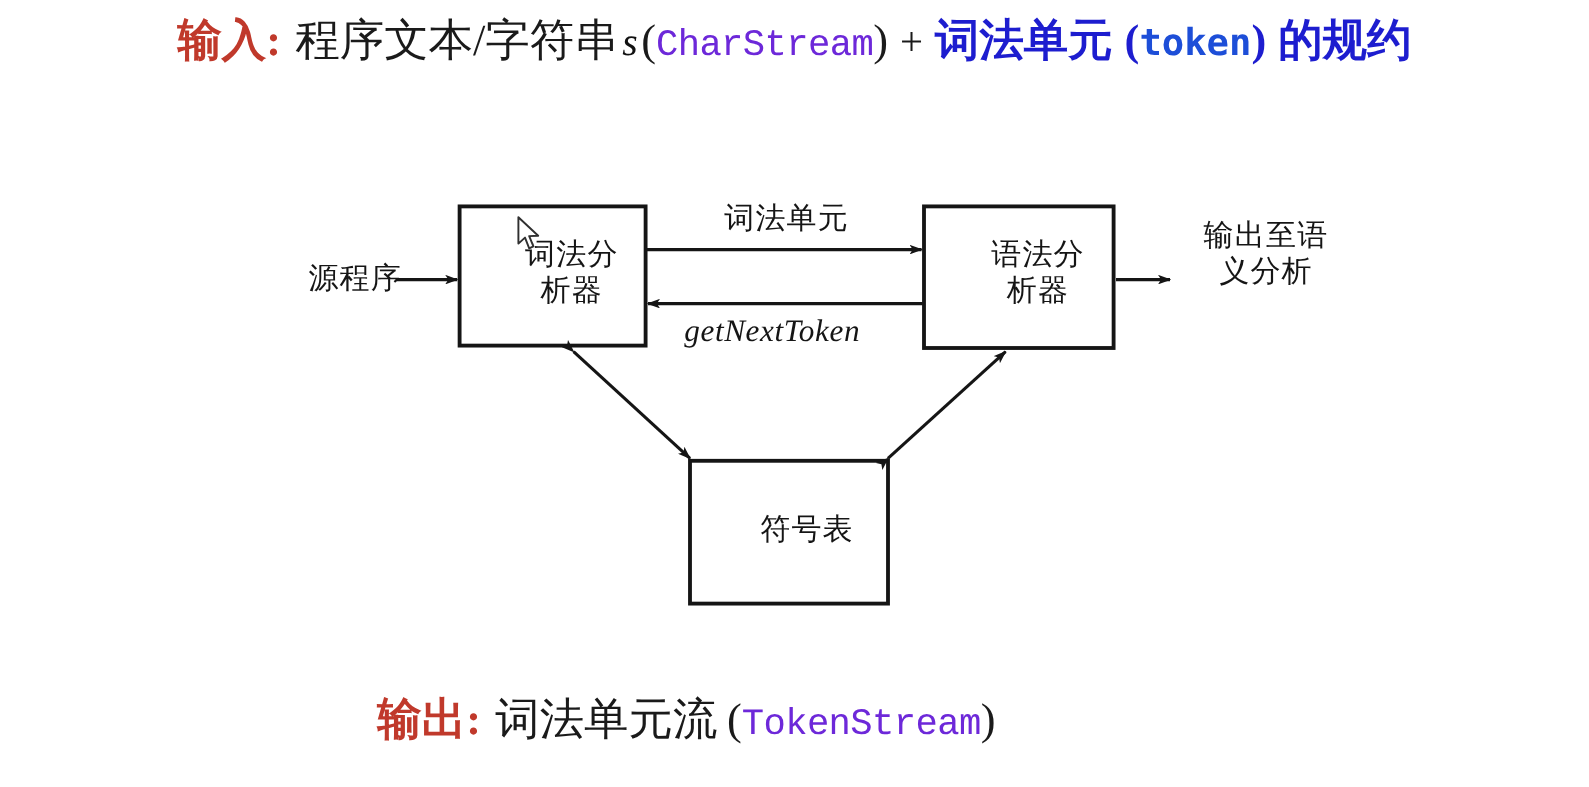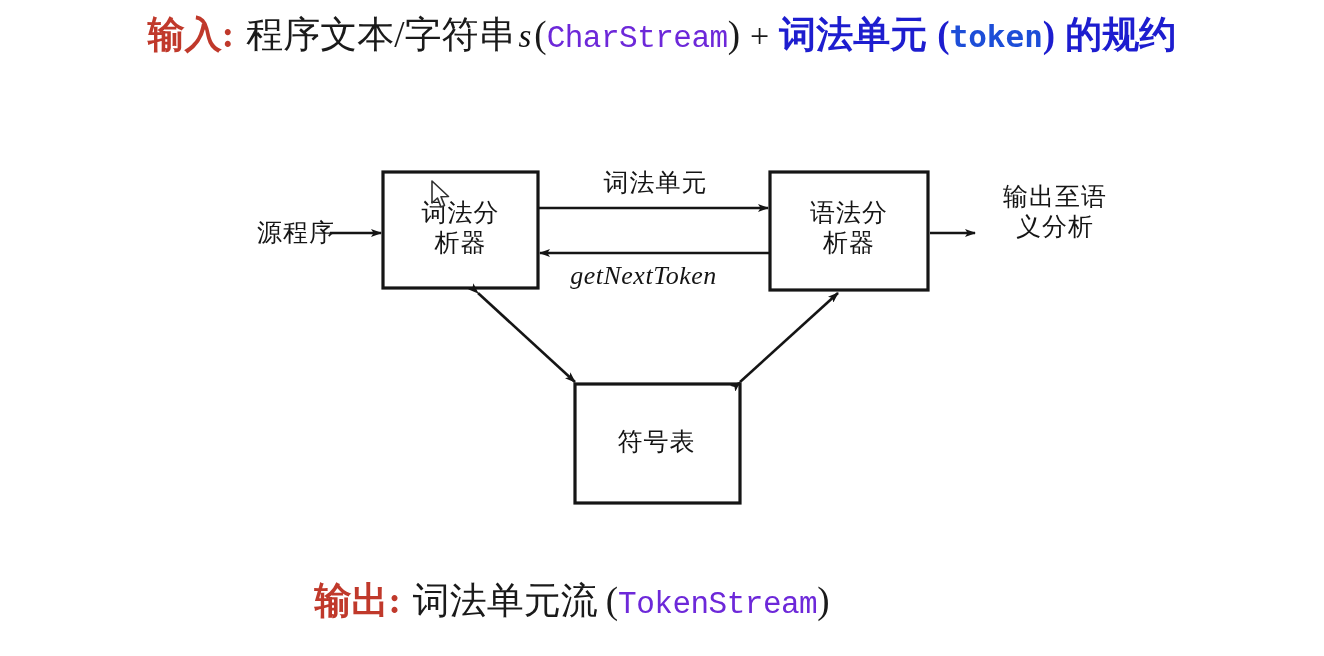--- a/index.html
+++ b/index.html
@@ -85,20 +85,21 @@
     top: 0;
   }
   .dg-box-label {
     position: absolute;
     text-align: center;
     font-family: "Liberation Serif", "DejaVu Serif", serif;
     font-size: 25px;
     line-height: 1.18;
     color: #151515;
     letter-spacing: 1px;
+    padding-left: 16px;
   }
   .dg-edge-label {
     position: absolute;
     text-align: center;
     font-family: "Liberation Serif", "DejaVu Serif", serif;
     font-size: 25px;
     line-height: 1.2;
     color: #151515;
     letter-spacing: 1px;
     white-space: nowrap;

